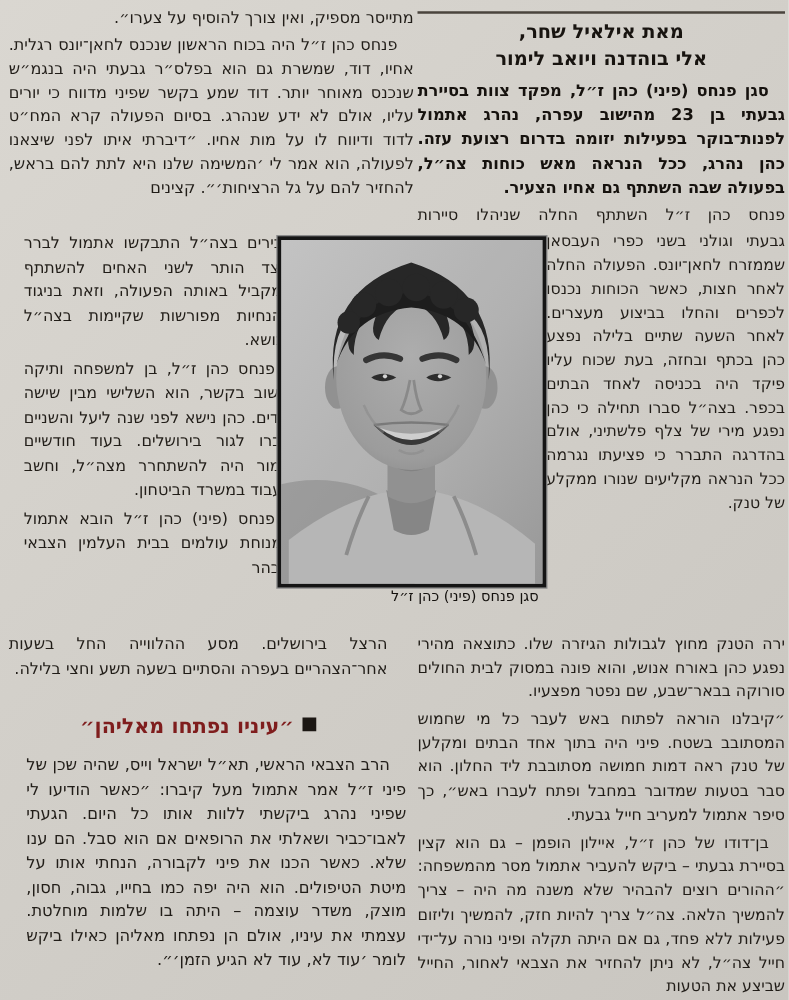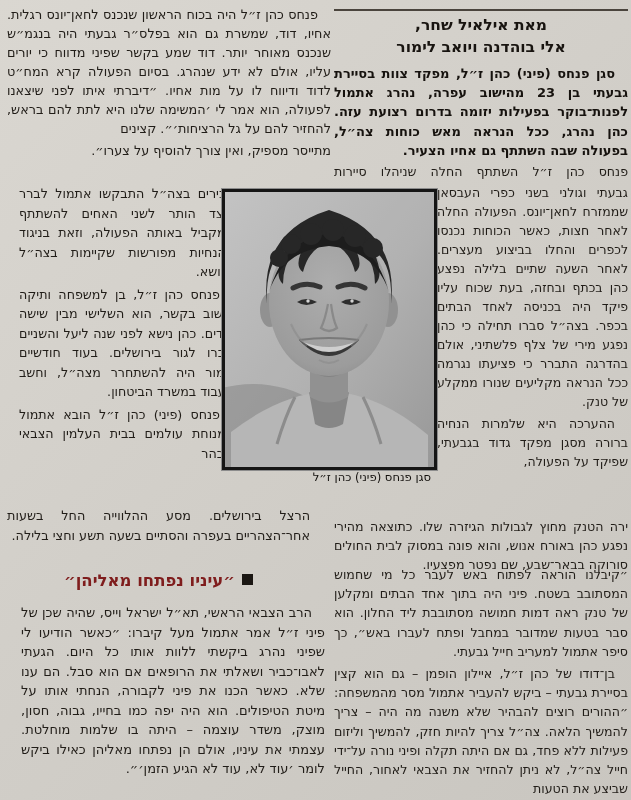--- a/index.html
+++ b/index.html
@@ -19,39 +19,39 @@
   #left-col{left:19px;top:184px;width:214px;height:320px;font-size:12.7px;line-height:19.5px;overflow:hidden;}
   #left-wide{left:7px;top:506px;width:303px;height:58px;font-size:12.8px;line-height:19.5px;overflow:hidden;}
   #subhead{left:7px;top:571px;width:303px;height:26px;text-align:center;font-weight:bold;font-size:16.5px;color:#7f1d1d;white-space:nowrap;}
   #subhead .sq{display:inline-block;width:11px;height:11px;background:#1b1713;margin-left:7px;vertical-align:1px;}
   #bottom-left{left:21px;top:603px;width:304px;height:194px;font-size:13px;line-height:19.5px;overflow:hidden;}
   #rule-top{left:334px;top:9px;width:294px;height:0;border-top:2px solid #4a443d;}
   #byline{left:334px;top:14px;width:294px;text-align:center;font-weight:bold;font-size:15.5px;line-height:22px;color:#181410;}
   #lead{left:334px;top:64px;width:294px;height:97px;font-weight:bold;font-size:13px;line-height:19.2px;overflow:hidden;color:#16120e;}
   #right-intro{left:334px;top:162px;width:294px;height:20px;font-size:12.6px;line-height:19px;text-align:justify;text-align-last:justify;overflow:hidden;}
   #right-col{left:437px;top:183px;width:191px;height:322px;font-size:12.5px;line-height:19px;overflow:hidden;}
-  #right-below{left:334px;top:506px;width:294px;height:57px;font-size:12.6px;line-height:18.8px;overflow:hidden;margin-top:12px;}
+  #right-below{left:334px;top:506px;width:294px;height:57px;font-size:12.6px;line-height:18.8px;overflow:hidden;}
   #right-quote{left:334px;top:565px;width:294px;height:233px;font-size:12.6px;line-height:19.2px;overflow:hidden;}
   #photo-frame{
     left:222px;top:189px;width:209px;height:275px;
     border:3px solid #14110e;background:#b5b2ad;
     box-shadow:0 0 0 1px #8f8b85;
     filter:grayscale(100%) contrast(0.97) brightness(1.01);
   }
   #photo-frame svg{display:block;}
   #caption{left:327px;top:470px;width:104px;font-weight:normal;font-size:11.6px;white-space:nowrap;text-align:left;color:#14110e;}
   
   #caption{direction:rtl;text-align:right;}
 </style>
 </head>
 <body>
 
 <div id="left-top" class="abs jus">
+  <p class="par">מתייסר מספיק, ואין צורך להוסיף על צערו״.</p>
   <p class="par indent">פנחס כהן ז״ל היה בכוח הראשון שנכנס לחאן־יונס רגלית. אחיו, דוד, שמשרת גם הוא בפלס״ר גבעתי היה בנגמ״ש שנכנס מאוחר יותר. דוד שמע בקשר שפיני מדווח כי יורים עליו, אולם לא ידע שנהרג. בסיום הפעולה קרא המח״ט לדוד ודיווח לו על מות אחיו. ״דיברתי איתו לפני שיצאנו לפעולה, הוא אמר לי ׳המשימה שלנו היא לתת להם בראש, להחזיר להם על גל הרציחות׳״. קצינים</p>
-  <p class="par">מתייסר מספיק, ואין צורך להוסיף על צערו״.</p>
 </div>
 
 <div id="left-col" class="abs jus">
   <p class="par">בכירים בצה״ל התבקשו אתמול לברר כיצד הותר לשני האחים להשתתף במקביל באותה הפעולה, וזאת בניגוד להנחיות מפורשות שקיימות בצה״ל בנושא.</p>
   <p class="par indent">פנחס כהן ז״ל, בן למשפחה ותיקה בישוב בקשר, הוא השלישי מבין שישה ילדים. כהן נישא לפני שנה ליעל והשניים עברו לגור בירושלים. בעוד חודשיים אמור היה להשתחרר מצה״ל, וחשב לעבוד במשרד הביטחון.</p>
   <p class="par indent">פנחס (פיני) כהן ז״ל הובא אתמול למנוחת עולמים בבית העלמין הצבאי שבהר</p>
 </div>
 
 <div id="left-wide" class="abs jus">
   <p class="par">הרצל בירושלים. מסע ההלווייה החל בשעות אחר־הצהריים בעפרה והסתיים בשעה תשע וחצי בלילה.</p>
@@ -73,21 +73,20 @@
 
 <div id="lead" class="abs jus">
   <p class="par indent">סגן פנחס (פיני) כהן ז״ל, מפקד צוות בסיירת גבעתי בן 23 מהישוב עפרה, נהרג אתמול לפנות־בוקר בפעילות יזומה בדרום רצועת עזה. כהן נהרג, ככל הנראה מאש כוחות צה״ל, בפעולה שבה השתתף גם אחיו הצעיר.</p>
 </div>
 
 <div id="right-intro" class="abs">
   <span>פנחס כהן ז״ל השתתף החלה שניהלו סיירות</span>
 </div>
 <div id="right-col" class="abs jus">
   <p class="par">גבעתי וגולני בשני כפרי העבסאן שממזרח לחאן־יונס. הפעולה החלה לאחר חצות, כאשר הכוחות נכנסו לכפרים והחלו בביצוע מעצרים. לאחר השעה שתיים בלילה נפצע כהן בכתף ובחזה, בעת שכוח עליו פיקד היה בכניסה לאחד הבתים בכפר. בצה״ל סברו תחילה כי כהן נפגע מירי של צלף פלשתיני, אולם בהדרגה התברר כי פציעתו נגרמה ככל הנראה מקליעים שנורו ממקלע של טנק.</p>
-  <p class="par indent">ההערכה היא שלמרות הנחיה ברורה מסגן מפקד גדוד בגבעתי, שפיקד על הפעולה,</p>
 </div>
 <div id="right-below" class="abs jus">
   <p class="par">ירה הטנק מחוץ לגבולות הגיזרה שלו. כתוצאה מהירי נפגע כהן באורח אנוש, והוא פונה במסוק לבית החולים סורוקה בבאר־שבע, שם נפטר מפצעיו.</p>
 </div>
 <div id="right-quote" class="abs jus">
   <p class="par">״קיבלנו הוראה לפתוח באש לעבר כל מי שחמוש המסתובב בשטח. פיני היה בתוך אחד הבתים ומקלען של טנק ראה דמות חמושה מסתובבת ליד החלון. הוא סבר בטעות שמדובר במחבל ופתח לעברו באש״, כך סיפר אתמול למעריב חייל גבעתי.</p>
   <p class="par indent">בן־דודו של כהן ז״ל, איילון הופמן – גם הוא קצין בסיירת גבעתי – ביקש להעביר אתמול מסר מהמשפחה: ״ההורים רוצים להבהיר שלא משנה מה היה – צריך להמשיך הלאה. צה״ל צריך להיות חזק, להמשיך וליזום פעילות ללא פחד, גם אם היתה תקלה ופיני נורה על־ידי חייל צה״ל, לא ניתן להחזיר את הצבאי לאחור, החייל שביצע את הטעות</p>
 </div>
 
 <div id="photo-frame" class="abs">

